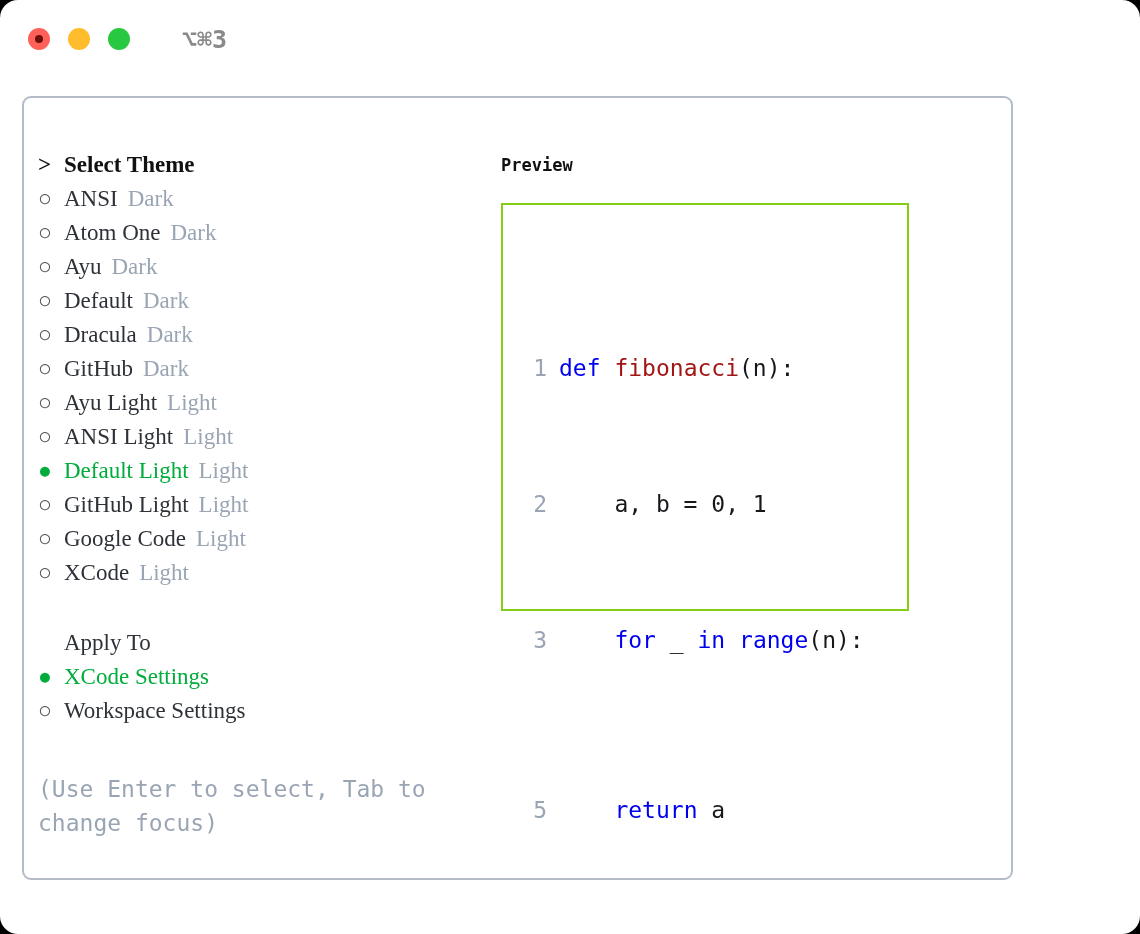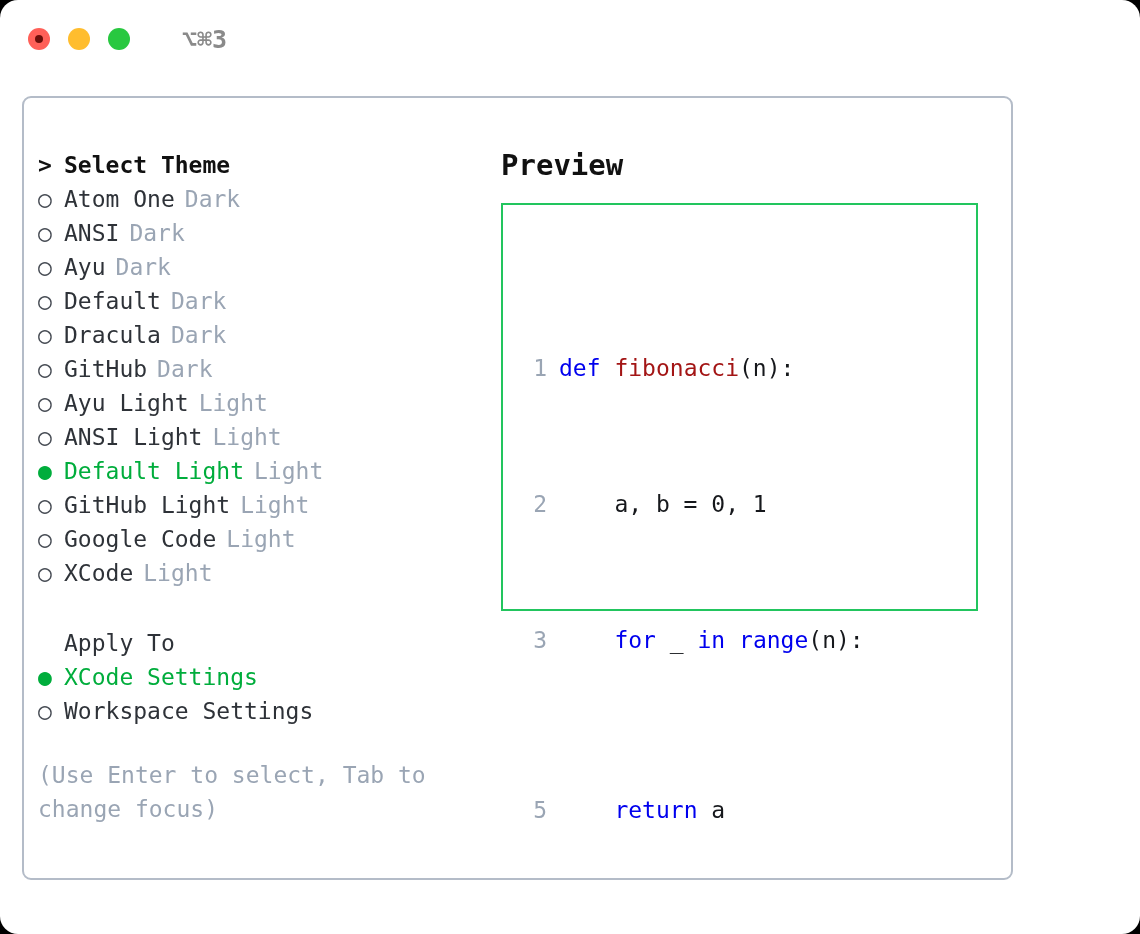--- a/index.html
+++ b/index.html
@@ -90,20 +90,21 @@
     width: 460px;
   }
 
   .row {
     height: 34px;
     line-height: 34px;
     font-size: 23px;
     white-space: nowrap;
     display: block;
     color: #3a3f46;
+    font-family: Liberation Serif, serif;
   }
   .marker {
     display: inline-block;
     width: 26px;
     text-align: left;
     color: #4a4f57;
   }
   .row.selected .marker { color: #00ad3c; }
   .row.selected .label  { color: #00ad3c; }
   .label { color: #2e3238; }
@@ -115,45 +116,45 @@
     font-weight: bold;
     color: #111111;
   }
   .row.header .marker { color: #111111; }
   .row.header .label  { color: #111111; }
   .row.plain .marker { color: transparent; }
 
   .group-gap { height: 36px; }
 
   .hint {
-    margin-top: 30px;
+    margin-top: 44px;
     font-size: 23px;
     line-height: 34px;
     color: #9aa5b4;
     width: 420px;
   }
 
   
   .right-col {
     position: absolute;
     left: 477px;
     top: 50px;
     width: 500px;
   }
   .preview-title {
-    font-size: 29px;
+    font-size: 17px;
     font-weight: bold;
     color: #111111;
     line-height: 34px;
     margin-bottom: 21px;
   }
   .preview-box {
-    width: 477px;
+    width: 408px;
     height: 408px;
-    border: 2px solid #22c55e;
+    border: 2px solid #84cc16;
     box-sizing: border-box;
     background: #ffffff;
     position: relative;
   }
   .code {
     position: absolute;
     left: 16px;
     top: 44px;
     font-size: 23px;
     line-height: 34px;
@@ -188,24 +189,24 @@
   <div class="panel">
 
     <div class="left-col">
 
       <div class="row header">
         <span class="marker">&gt;</span><span class="label">Select Theme</span>
       </div>
 
       <div>
         <div class="row">
+          <span class="marker">○</span><span class="label">ANSI</span><span class="tag">Dark</span>
+        </div>
+        <div class="row">
           <span class="marker">○</span><span class="label">Atom One</span><span class="tag">Dark</span>
-        </div>
-        <div class="row">
-          <span class="marker">○</span><span class="label">ANSI</span><span class="tag">Dark</span>
         </div>
         <div class="row">
           <span class="marker">○</span><span class="label">Ayu</span><span class="tag">Dark</span>
         </div>
         <div class="row">
           <span class="marker">○</span><span class="label">Default</span><span class="tag">Dark</span>
         </div>
         <div class="row">
           <span class="marker">○</span><span class="label">Dracula</span><span class="tag">Dark</span>
         </div>

